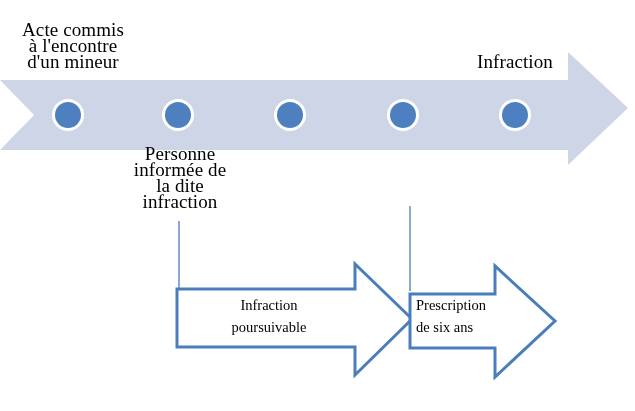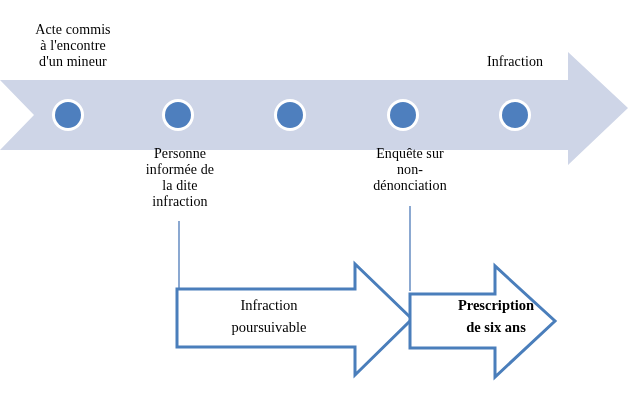--- a/index.html
+++ b/index.html
@@ -21,21 +21,21 @@
     position: absolute;
     left: 0;
     top: 0;
     width: 635px;
     height: 411px;
   }
   .lbl {
     position: absolute;
     color: #000000;
     font-family: "Liberation Serif", "DejaVu Serif", serif;
-    font-size: 14px;
+    font-size: 19px;
     line-height: 16px;
     text-align: center;
     white-space: pre-line;
     letter-spacing: 0.1px;
   }
   #lbl-acte {
     left: 14px;
     top: 22px;
     width: 118px;
   }
@@ -62,25 +62,24 @@
     font-size: 14.5px;
     line-height: 22px;
     white-space: pre-line;
   }
   #txt-infraction {
     left: 185px;
     top: 294px;
     width: 168px;
   }
   #txt-prescription {
-    left: 434px;
+    left: 416px;
     top: 294px;
     width: 124px;
-    text-align: center;
-    font-weight: bold;
+    text-align: left;
   }
 </style>
 </head>
 <body>
 
 <div id="canvas">
 
   <svg id="diagram-svg" viewBox="0 0 635 411" xmlns="http://www.w3.org/2000/svg">
 
     <polygon points="0,80 568,80 568,52 628,108 568,165 568,150 0,150 34,115" fill="#ced5e7"></polygon>
@@ -114,23 +113,20 @@
 à l'encontre
 d'un mineur</div>
 
   <div class="lbl" id="lbl-poursuites">Infraction</div>
 
   <div class="lbl" id="lbl-personne">Personne
 informée de
 la dite
 infraction</div>
 
-  <div class="lbl" id="lbl-enquete">Enquête sur
-non-
-dénonciation</div>
 
   <div class="arrow-text" id="txt-infraction">Infraction
 poursuivable</div>
 
   <div class="arrow-text" id="txt-prescription">Prescription
 de six ans</div>
 
 </div>
 
 </body></html>

